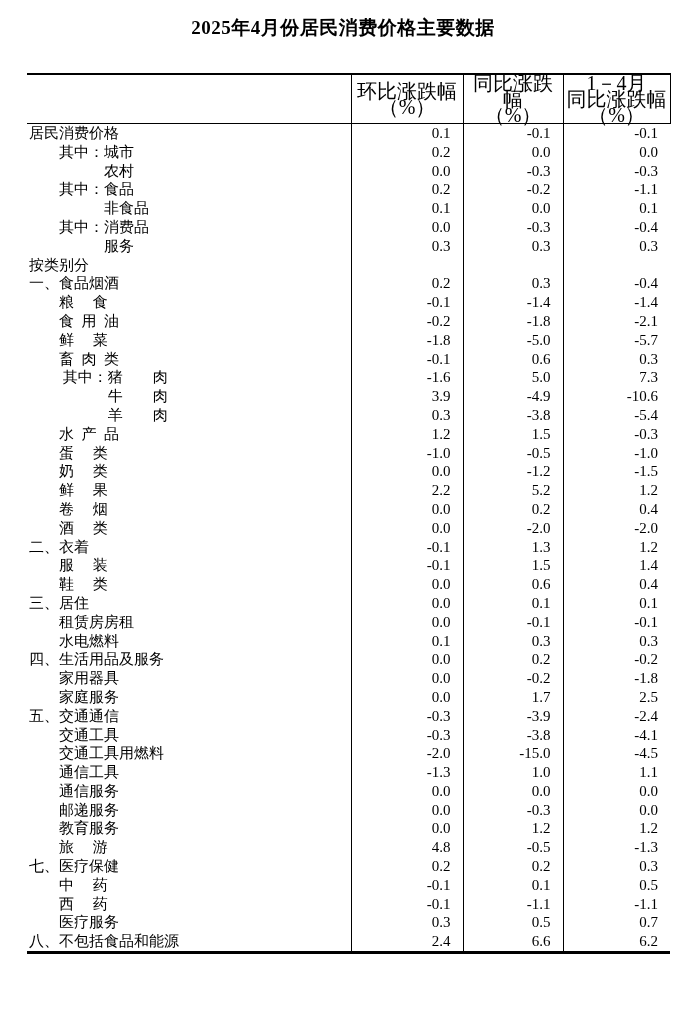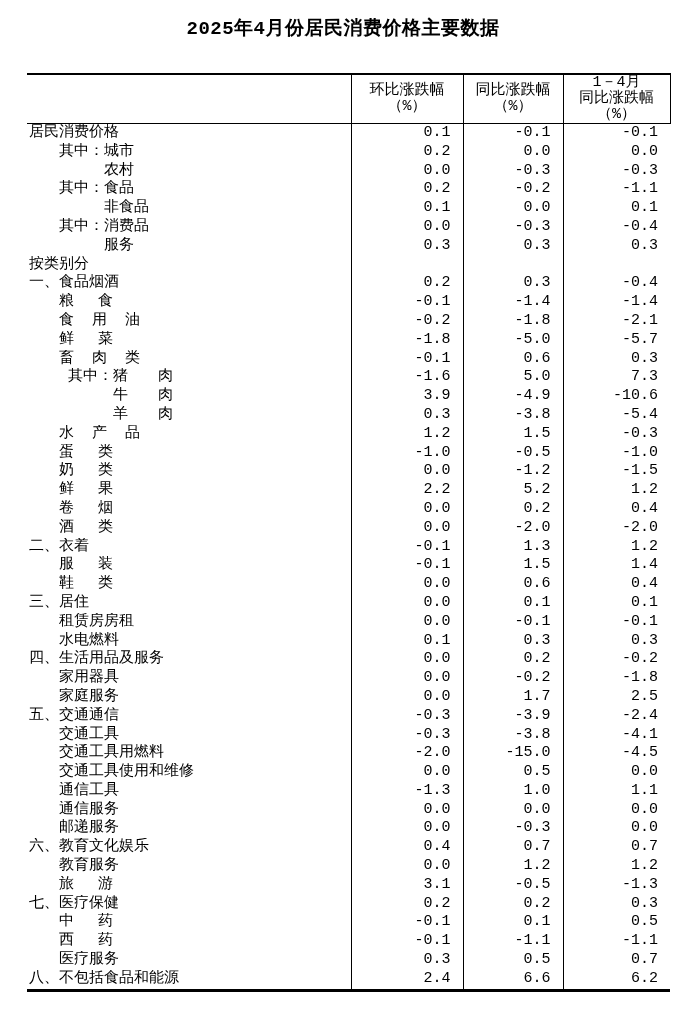--- a/index.html
+++ b/index.html
@@ -8,21 +8,20 @@
     background: #ffffff;
     color: #000000;
     font-family: "Liberation Serif", "DejaVu Serif", serif;
   }
   .page {
     position: relative;
     width: 686px;
     height: 1028px;
     background: #ffffff;
     overflow: hidden;
-    font-family: Liberation Mono, monospace;
   }
   .title {
     margin: 0;
     padding-top: 15px;
     text-align: center;
     font-size: 19px;
     font-weight: bold;
     letter-spacing: 0.5px;
   }
   table.cpi-table {
@@ -36,21 +35,21 @@
     border-bottom: 3px solid #000;
   }
   col.c-label { width: 324px; }
   col.c-mom   { width: 112px; }
   col.c-yoy   { width: 100px; }
   col.c-ytd   { width: 107px; }
   thead th {
     height: 48px;
     padding: 0;
     font-weight: normal;
-    font-size: 15px;
+    font-size: 20px;
     line-height: 16px;
     text-align: center;
     vertical-align: middle;
     white-space: pre-line;
     border-bottom: 1px solid #000;
   }
   thead th + th { border-left: 1px solid #000; }
   thead th.last { border-right: 1px solid #000; }
   tbody td {
     padding: 0;
@@ -296,58 +295,46 @@
           <td class="num-cell">-3.8</td>
           <td class="num-cell">-4.1</td>
         </tr>
         <tr>
           <td class="label-cell">　　交通工具用燃料</td>
           <td class="num-cell">-2.0</td>
           <td class="num-cell">-15.0</td>
           <td class="num-cell">-4.5</td>
         </tr>
         <tr>
-          <td class="label-cell">　　交通工具使用和维修</td>
-          <td class="num-cell">0.0</td>
-          <td class="num-cell">0.5</td>
-          <td class="num-cell">0.0</td>
-        </tr>
-        <tr>
           <td class="label-cell">　　通信工具</td>
           <td class="num-cell">-1.3</td>
           <td class="num-cell">1.0</td>
           <td class="num-cell">1.1</td>
         </tr>
         <tr>
           <td class="label-cell">　　通信服务</td>
           <td class="num-cell">0.0</td>
           <td class="num-cell">0.0</td>
           <td class="num-cell">0.0</td>
         </tr>
         <tr>
           <td class="label-cell">　　邮递服务</td>
           <td class="num-cell">0.0</td>
           <td class="num-cell">-0.3</td>
           <td class="num-cell">0.0</td>
         </tr>
         <tr>
-          <td class="label-cell">六、教育文化娱乐</td>
-          <td class="num-cell">0.4</td>
-          <td class="num-cell">0.7</td>
-          <td class="num-cell">0.7</td>
-        </tr>
-        <tr>
           <td class="label-cell">　　教育服务</td>
           <td class="num-cell">0.0</td>
           <td class="num-cell">1.2</td>
           <td class="num-cell">1.2</td>
         </tr>
         <tr>
           <td class="label-cell">　　旅　 游</td>
-          <td class="num-cell">3.1</td>
+          <td class="num-cell">4.8</td>
           <td class="num-cell">-0.5</td>
           <td class="num-cell">-1.3</td>
         </tr>
         <tr>
           <td class="label-cell">七、医疗保健</td>
           <td class="num-cell">0.2</td>
           <td class="num-cell">0.2</td>
           <td class="num-cell">0.3</td>
         </tr>
         <tr>

